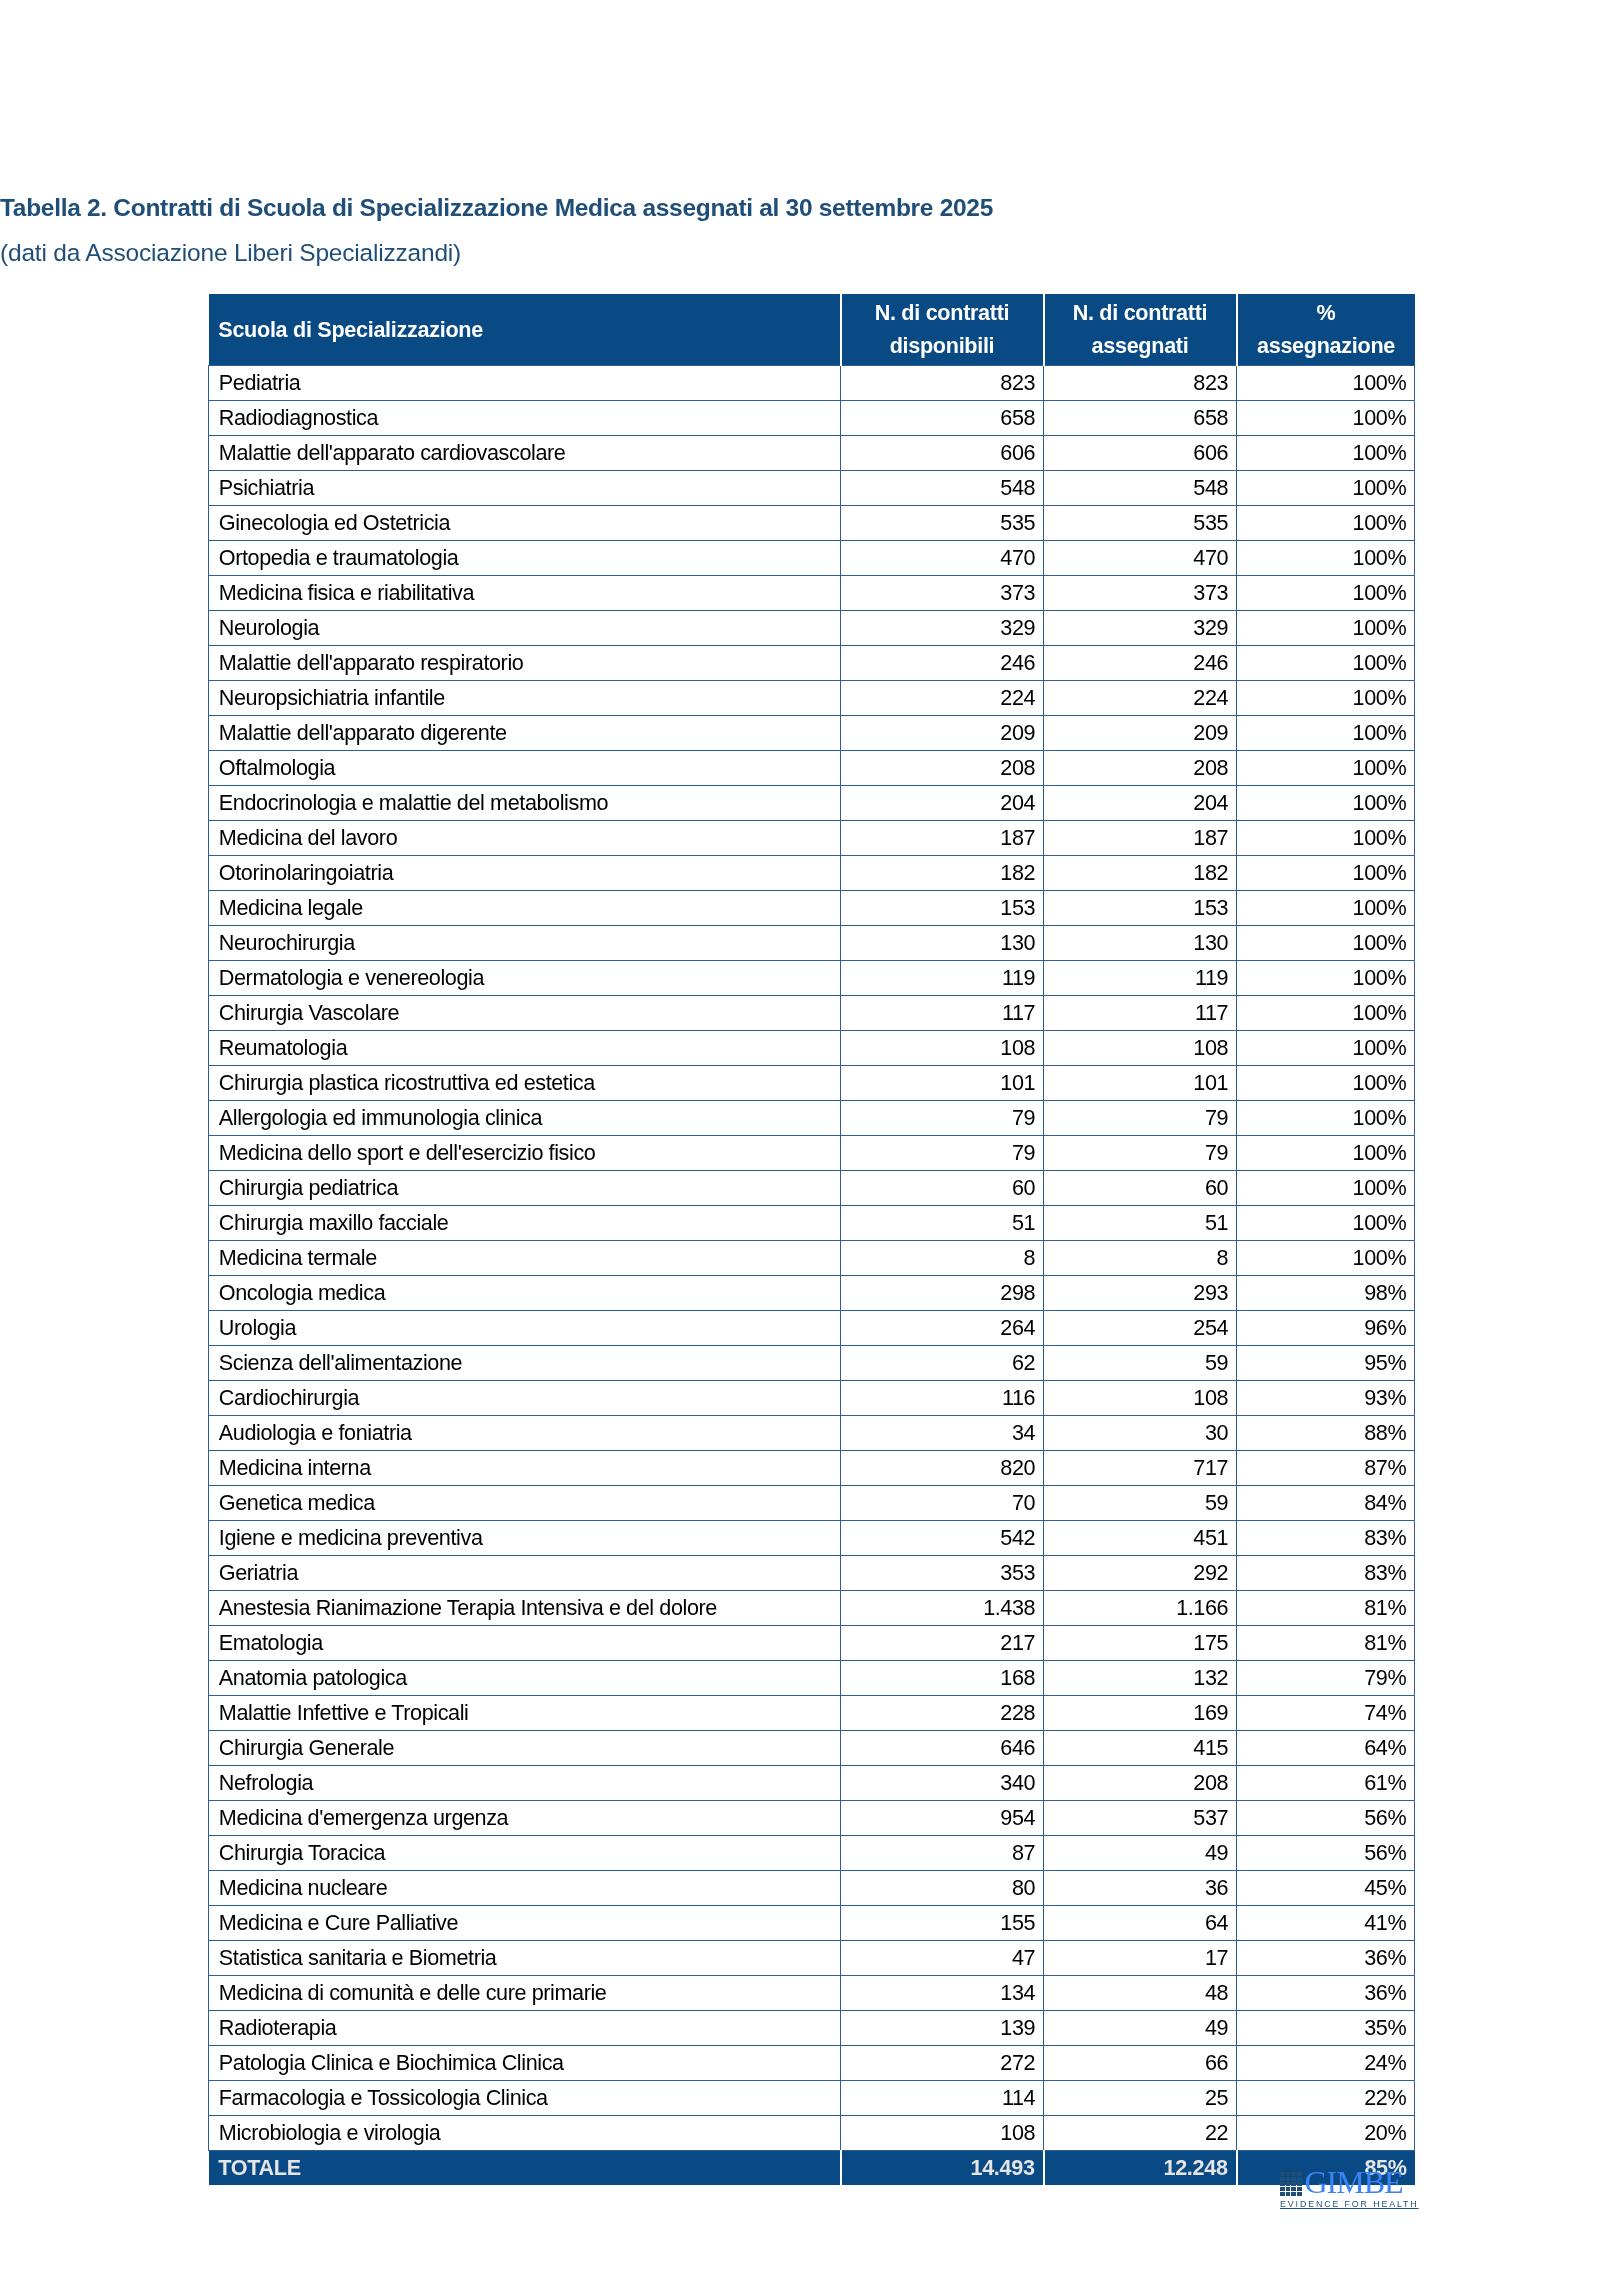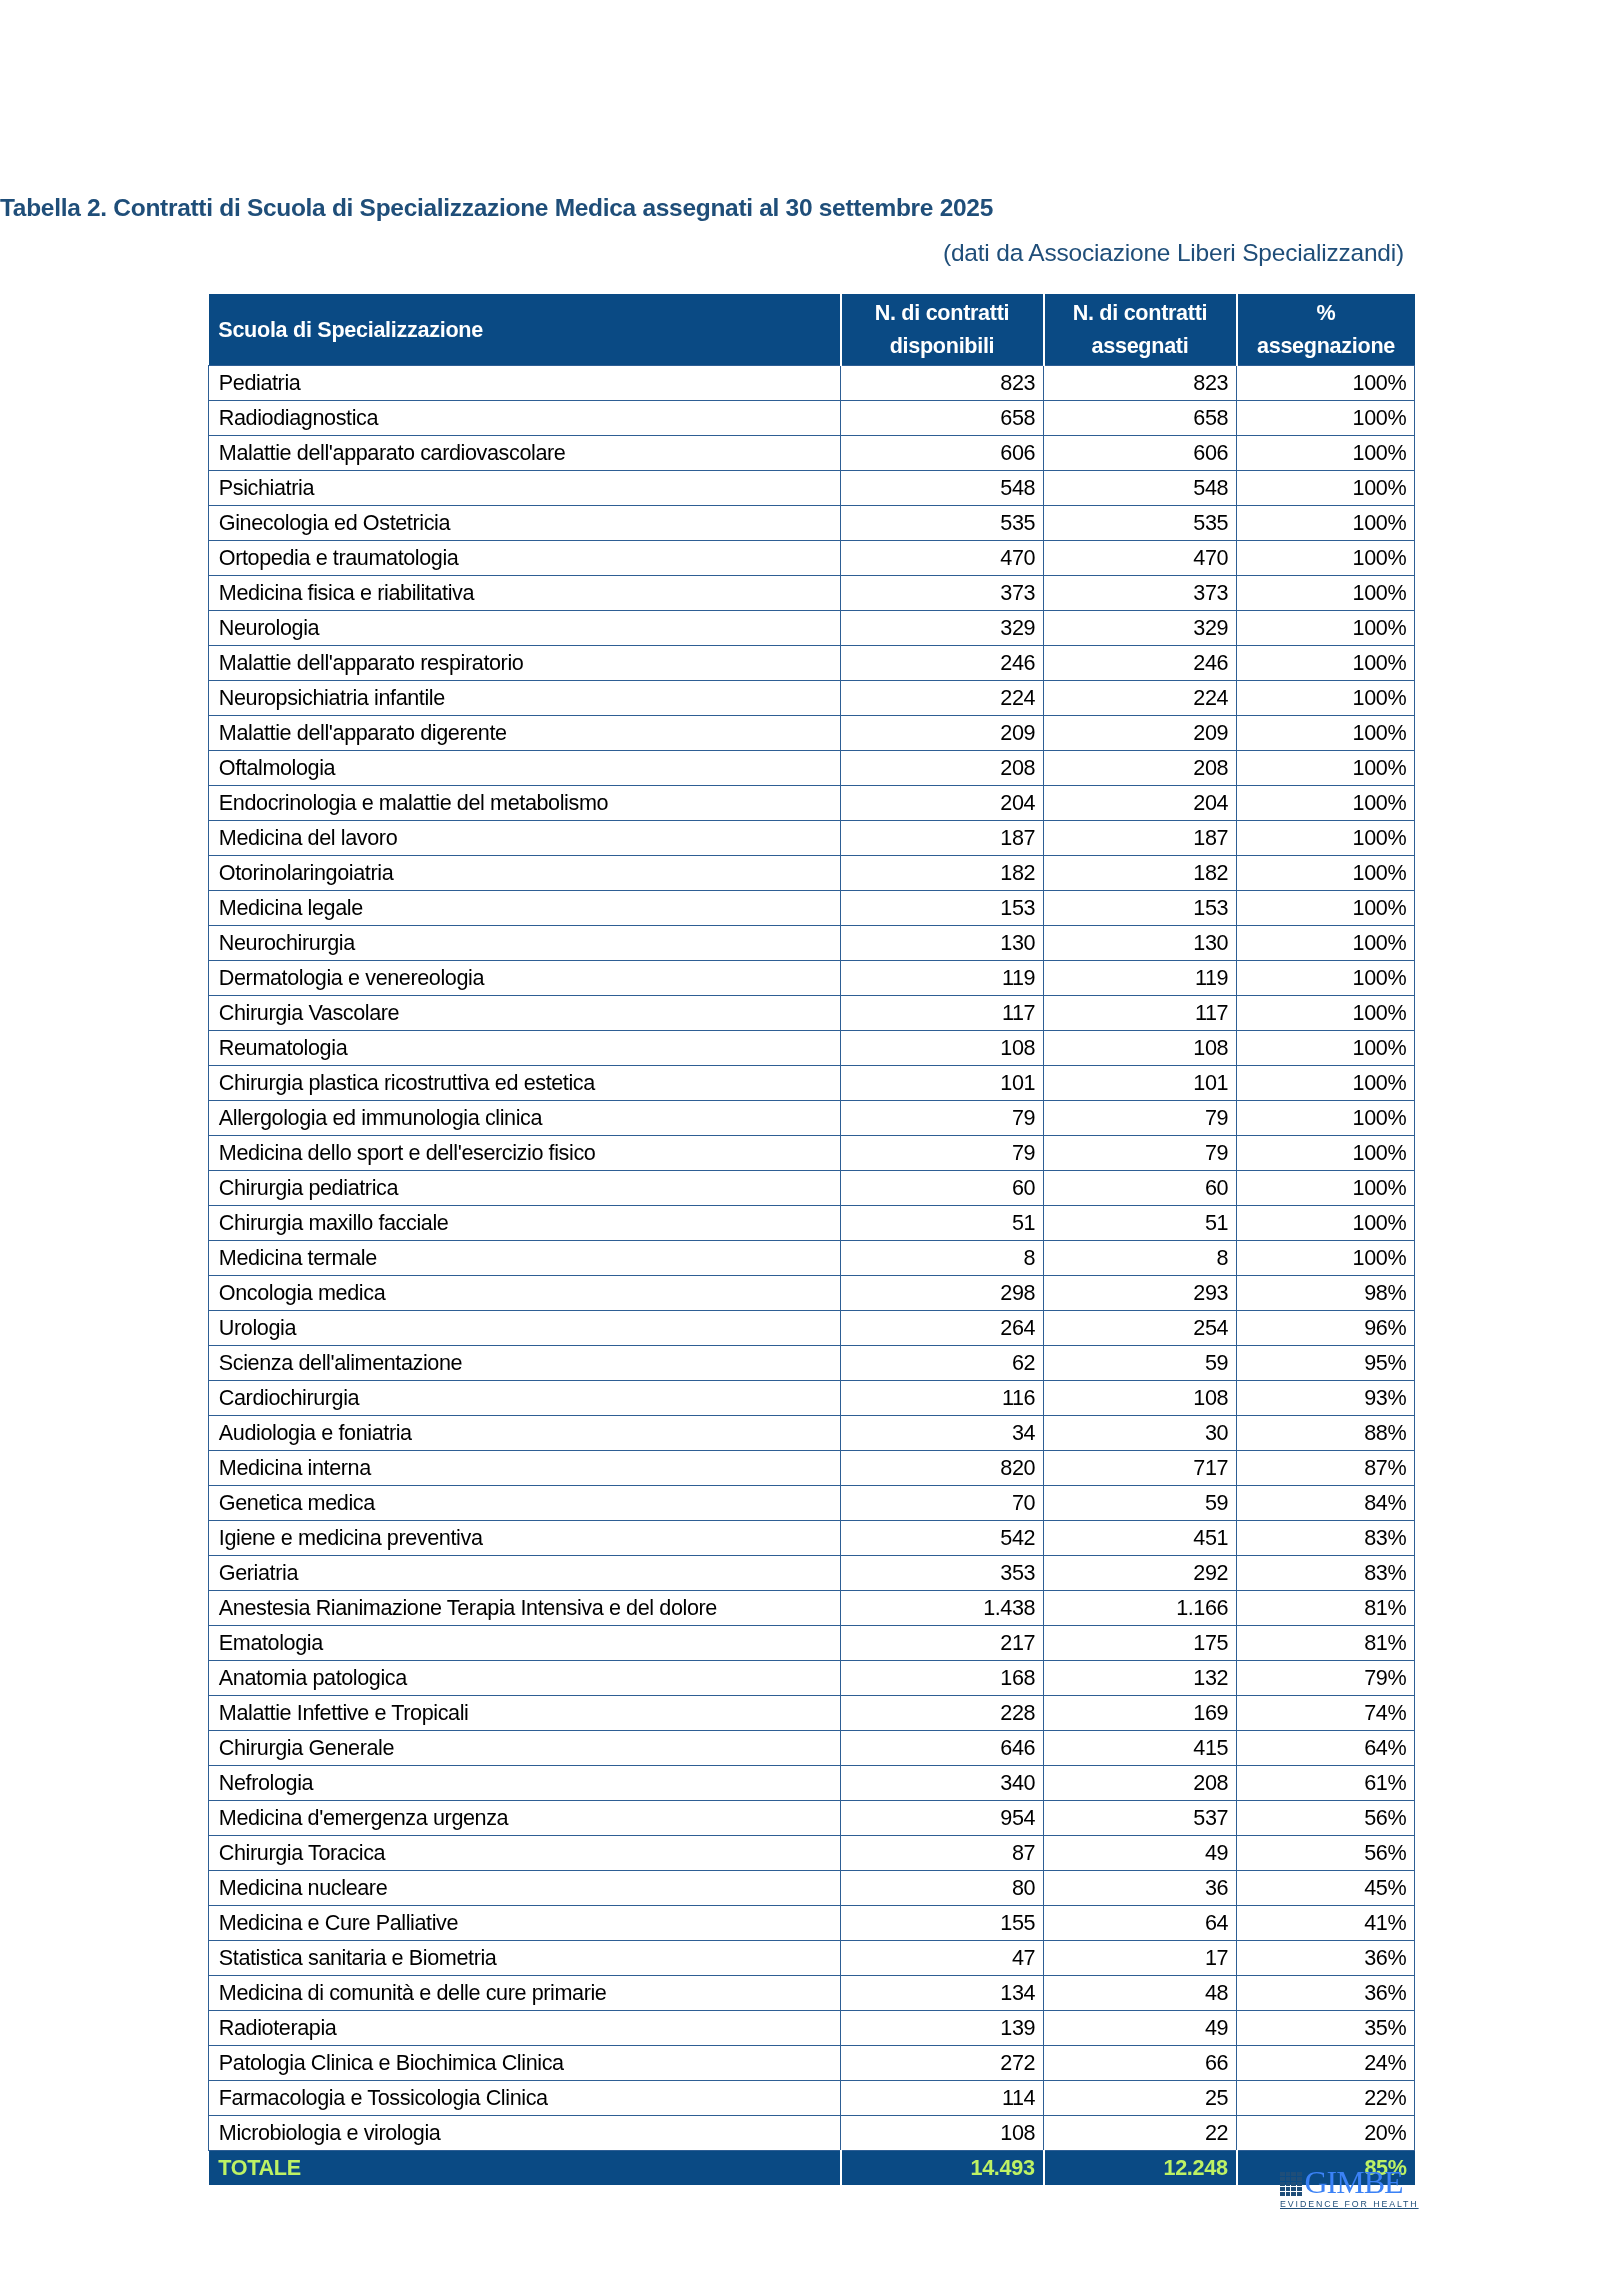--- a/index.html
+++ b/index.html
@@ -1,38 +1,38 @@
 <!DOCTYPE html>
 <html><head>
 <meta charset="utf-8">
 <style>
   html, body { margin: 0; padding: 0; background: #ffffff; }
   body { width: 1621px; height: 2293px; position: relative; overflow: hidden;
          font-family: "Liberation Sans", "DejaVu Sans", sans-serif; color: #000; }
   .title { position: absolute; left: 0; width: 1323px; top: 194px; text-align: left;
            font-size: 24.5px; font-weight: bold; color: #1F4E79; letter-spacing: -0.3px; }
-  .subtitle { position: absolute; left: 0; width: 1404px; top: 239px; text-align: right;
+  .subtitle { position: absolute; left: 0; width: 1404px; top: 239px; text-align: left;
               font-size: 24.5px; color: #1F4E79; letter-spacing: -0.2px; }
   table.main { position: absolute; left: 208px; top: 294px; width: 1207px;
                border-collapse: collapse; table-layout: fixed; }
   table.main col.c1 { width: 632px; }
   table.main col.c2 { width: 203px; }
   table.main col.c3 { width: 193px; }
   table.main col.c4 { width: 178px; }
   thead th { background: #0A4A84; color: #ffffff; font-weight: bold; font-size: 21.6px;
              height: 71px; padding: 0 7.8px; line-height: 33px; box-sizing: border-box;
              border-left: 2px solid #ffffff; letter-spacing: -0.3px; }
   thead th:first-child { text-align: left; border-left: none; padding-left: 9.8px; }
   thead th.num { text-align: center; }
   tbody td { height: 35px; box-sizing: border-box; padding: 0 7.8px; font-size: 21.6px;
              border: 1.5px solid #2E5E94; line-height: 32px; letter-spacing: -0.4px;
              white-space: nowrap; overflow: hidden; }
   tbody td:first-child { padding-left: 9.8px; text-align: left; margin-left: 20px; }
   tbody td.num { text-align: right; padding-right: 7.8px; }
-  tfoot td { background: #0A4A84; color: #bef264; font-weight: bold; font-size: 21.6px;
+  tfoot td { background: #0A4A84; color: #e5e5e5; font-weight: bold; font-size: 21.6px;
              height: 35px; box-sizing: border-box; padding: 0 7.8px; border-left: 2px solid #fff;
              line-height: 33px; letter-spacing: -0.3px; }
   tfoot td:first-child { border-left: none; padding-left: 9.8px; }
   tfoot td.num { text-align: right; }
   .logo { position: absolute; left: 1280px; top: 2170px; width: 137px; height: 43px; }
   .logo-mark { position: absolute; left: 0; top: 2px; width: 21.6px; height: 23.5px;
                display: grid; grid-template-columns: repeat(4, 1fr); gap: 1px; }
   .logo-mark span { background: #1F4E79; }
   .logo-text { position: absolute; left: 24.5px; top: -3.9px; font-family: "Liberation Serif", serif;
                font-size: 32px; color: #3b82f6; letter-spacing: -1px; line-height: 33px; }

